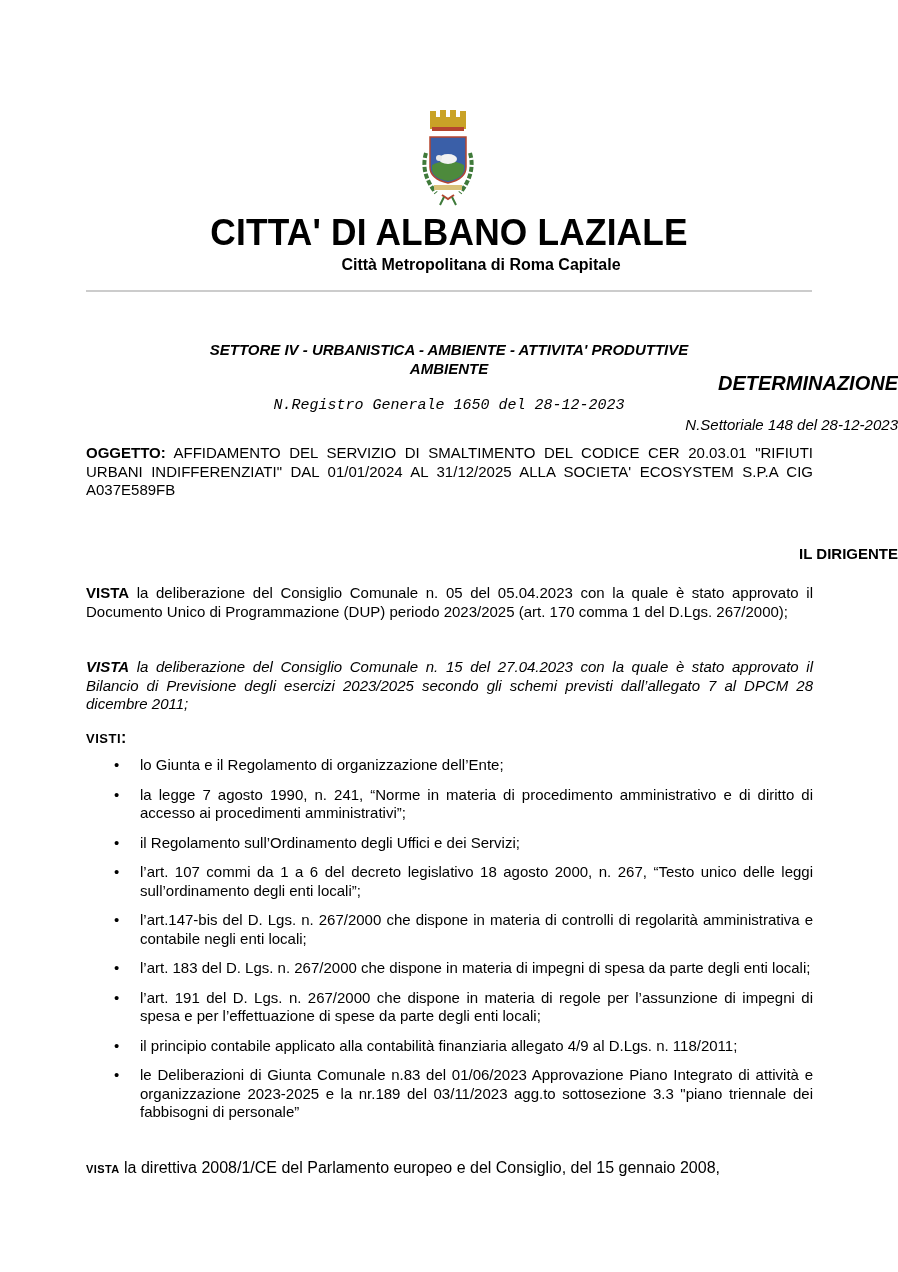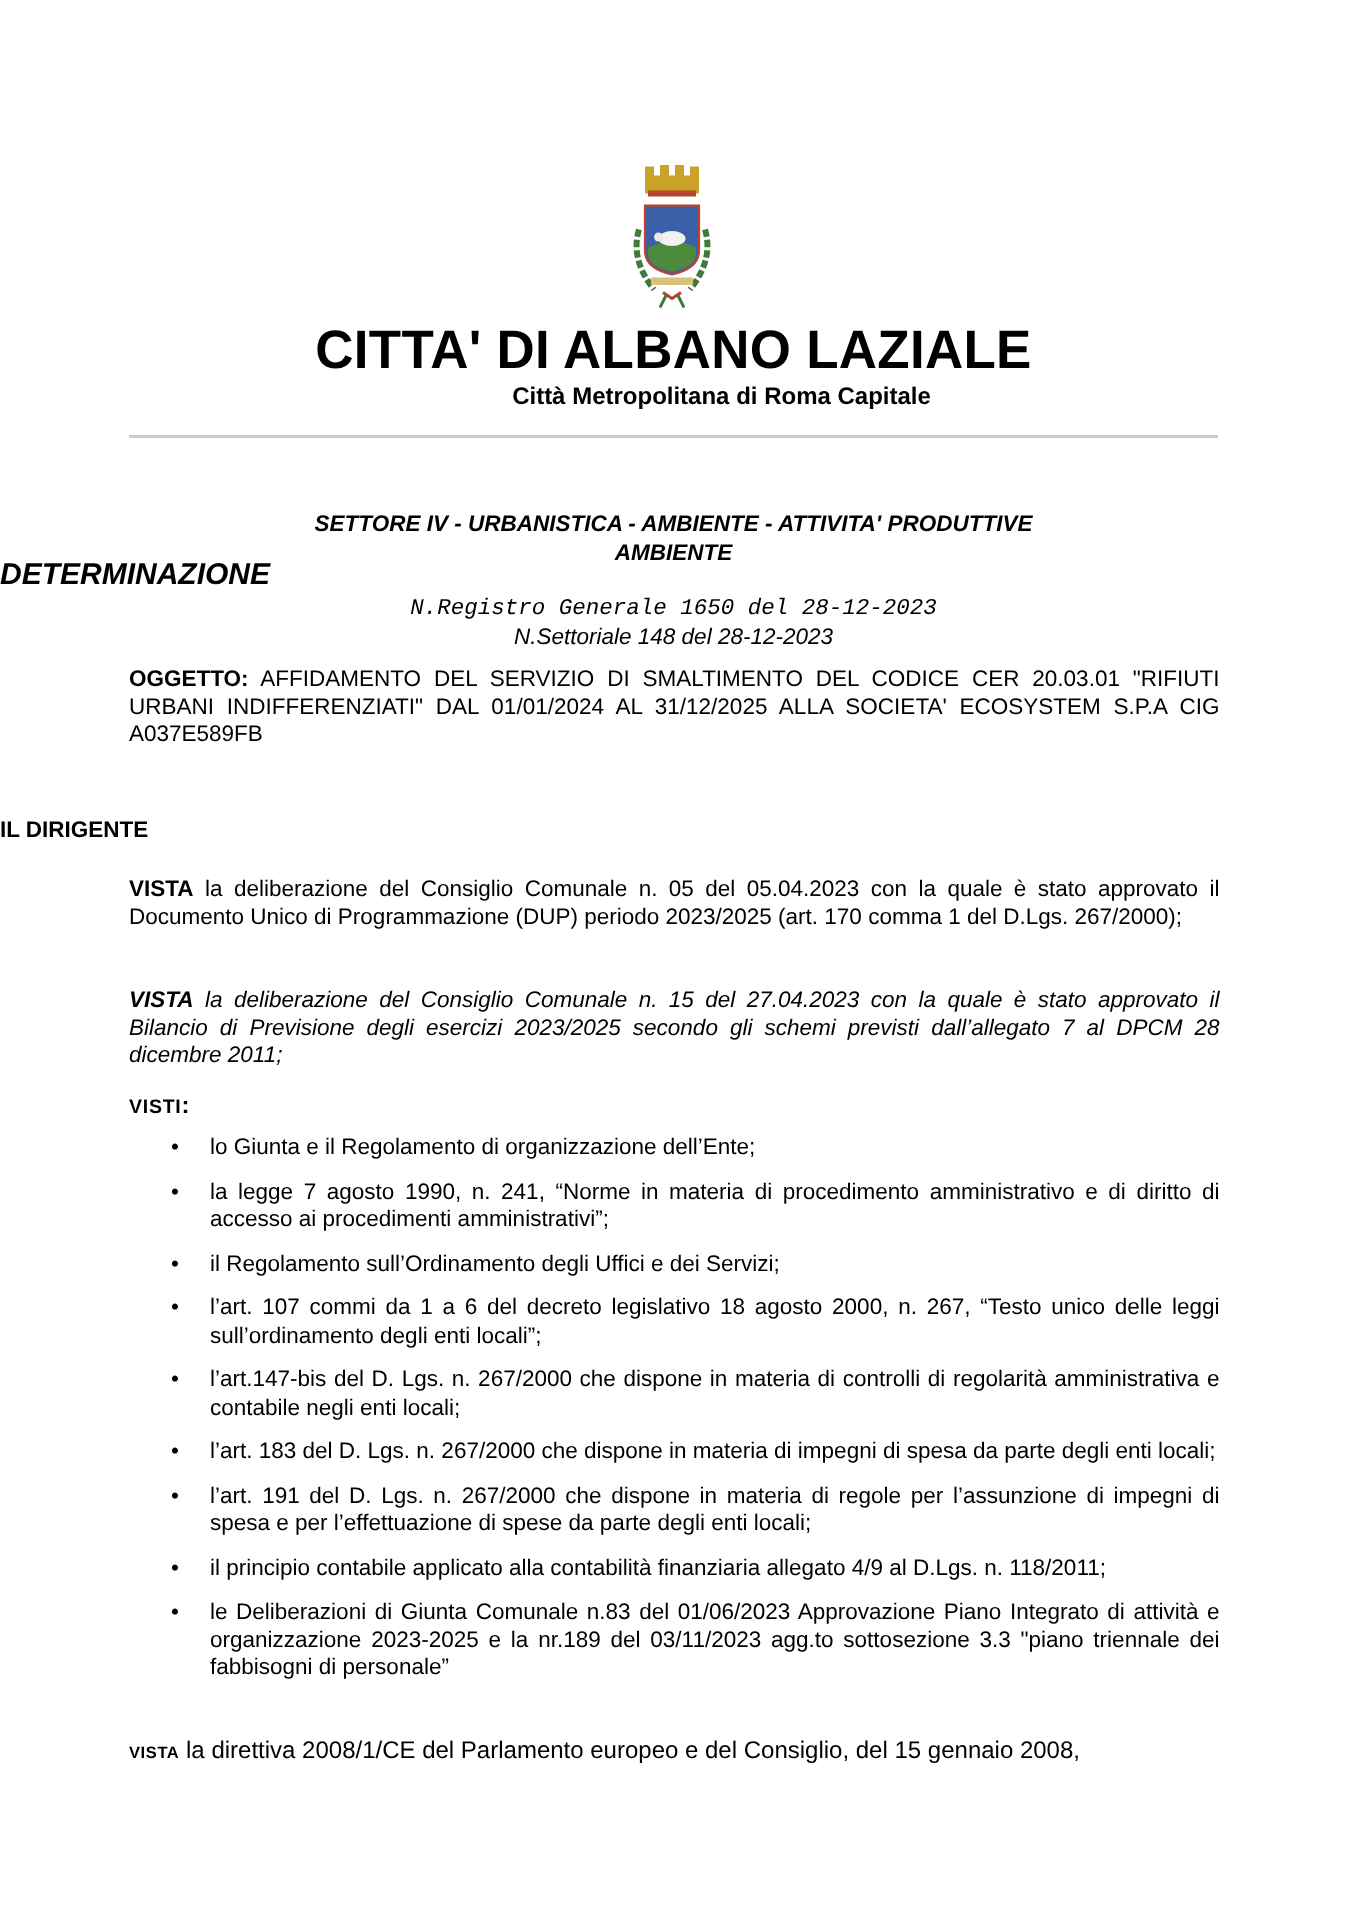--- a/index.html
+++ b/index.html
@@ -3,26 +3,26 @@
 <meta charset="utf-8">
 <style>
   html, body { margin: 0; padding: 0; background: #ffffff; }
   body { width: 898px; height: 1272px; position: relative; overflow: hidden; color: #000; font-family: "Liberation Sans", sans-serif; }
   .page { position: absolute; left: 0; top: 0; width: 898px; height: 1272px; }
   .crest { position: absolute; left: 412px; top: 107px; width: 72px; height: 102px; }
   .title { position: absolute; left: 0; width: 898px; top: 212px; text-align: center; font-size: 36px; font-weight: bold; letter-spacing: 0.2px; transform: scaleX(0.98); }
   .subtitle { position: absolute; left: 0; width: 898px; top: 256px; text-align: center; font-size: 16px; font-weight: bold; margin-left: 32px; }
   .rule { position: absolute; left: 86px; width: 726px; top: 290px; height: 2px; background: #cccccc; }
   .sector { position: absolute; left: 0; width: 898px; top: 316px; text-align: center; font-size: 15px; font-weight: bold; font-style: italic; line-height: 19px; margin-top: 24px; }
-  .det-title { position: absolute; left: 0; width: 898px; top: 372px; text-align: left; font-size: 20px; font-weight: bold; font-style: italic; }
+  .det-title { position: absolute; left: 0; width: 898px; top: 372px; text-align: right; font-size: 20px; font-weight: bold; font-style: italic; }
   .det-line { position: absolute; left: 0; width: 898px; text-align: center; font-size: 15px; font-style: italic; }
-  .det-1 { top: 397px; font-family: Liberation Mono, monospace; } .det-2 { top: 416px; }
+  .det-1 { top: 397px; font-family: Liberation Mono, monospace; } .det-2 { top: 416px; text-align: right; }
   .block { position: absolute; left: 86px; width: 727px; font-size: 15px; line-height: 18.5px; text-align: justify; }
   .oggetto { top: 444px; }
-  .dirigente { position: absolute; left: 0; width: 898px; top: 545px; text-align: left; font-size: 15px; font-weight: bold; }
+  .dirigente { position: absolute; left: 0; width: 898px; top: 545px; text-align: right; font-size: 15px; font-weight: bold; }
   .vista1 { top: 584px; }
   .vista2 { top: 658px; font-style: italic; }
   .visti-label { position: absolute; left: 86px; top: 729px; font-size: 13px; font-weight: bold; letter-spacing: 0.5px; }
   .visti-label .colon { font-size: 16px; }
   ul.visti { position: absolute; left: 86px; top: 756px; width: 727px; margin: 0; padding: 0; list-style: none; }
   ul.visti li { position: relative; padding-left: 54px; font-size: 15px; line-height: 18.5px; margin-bottom: 11px; text-align: justify; }
   ul.visti li .bullet { position: absolute; left: 28px; top: 0; }
   .vista3 { position: absolute; left: 86px; top: 1159px; width: 727px; font-size: 16px; white-space: nowrap; }
   .sc { font-weight: bold; font-size: 11px; letter-spacing: 0.4px; }
   b { font-weight: bold; }

